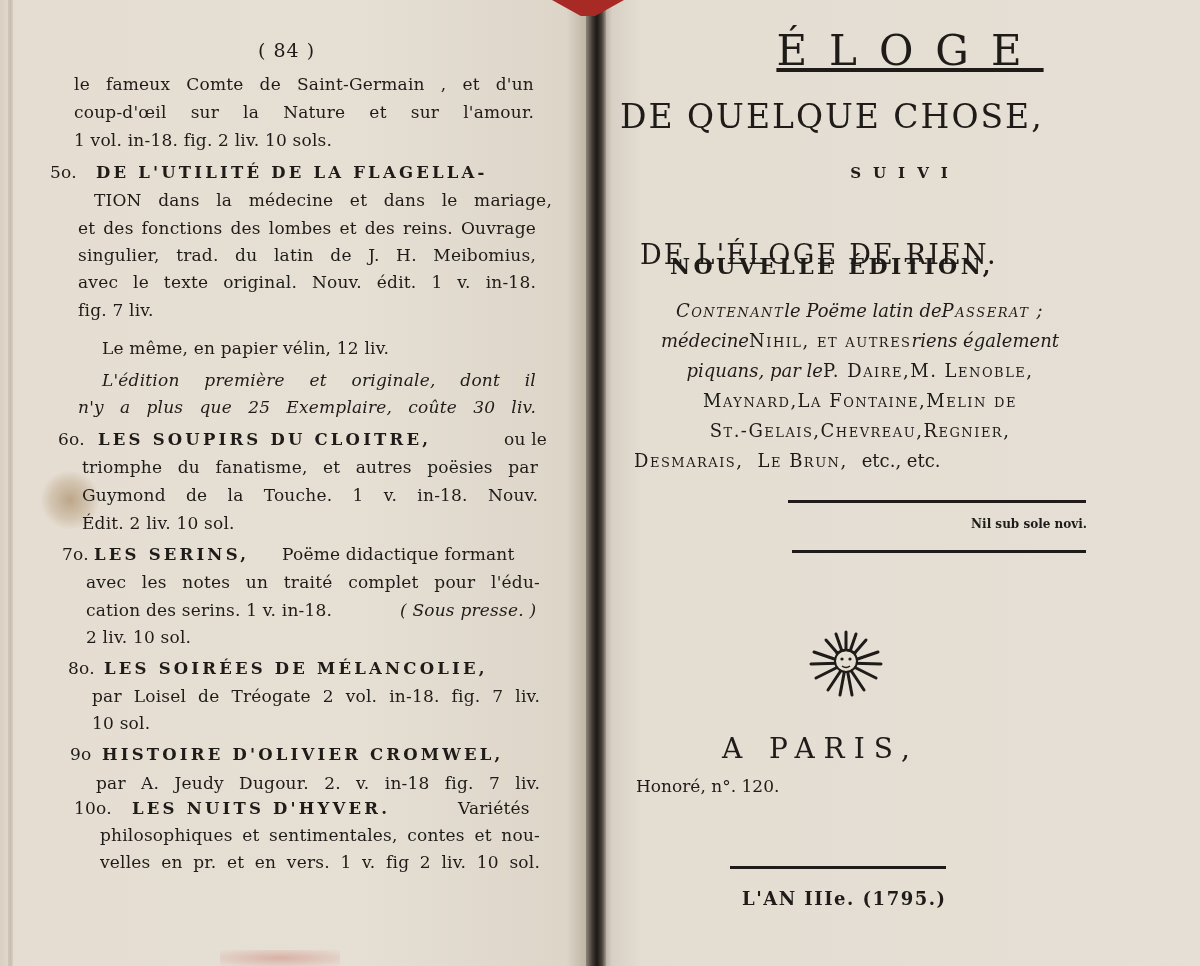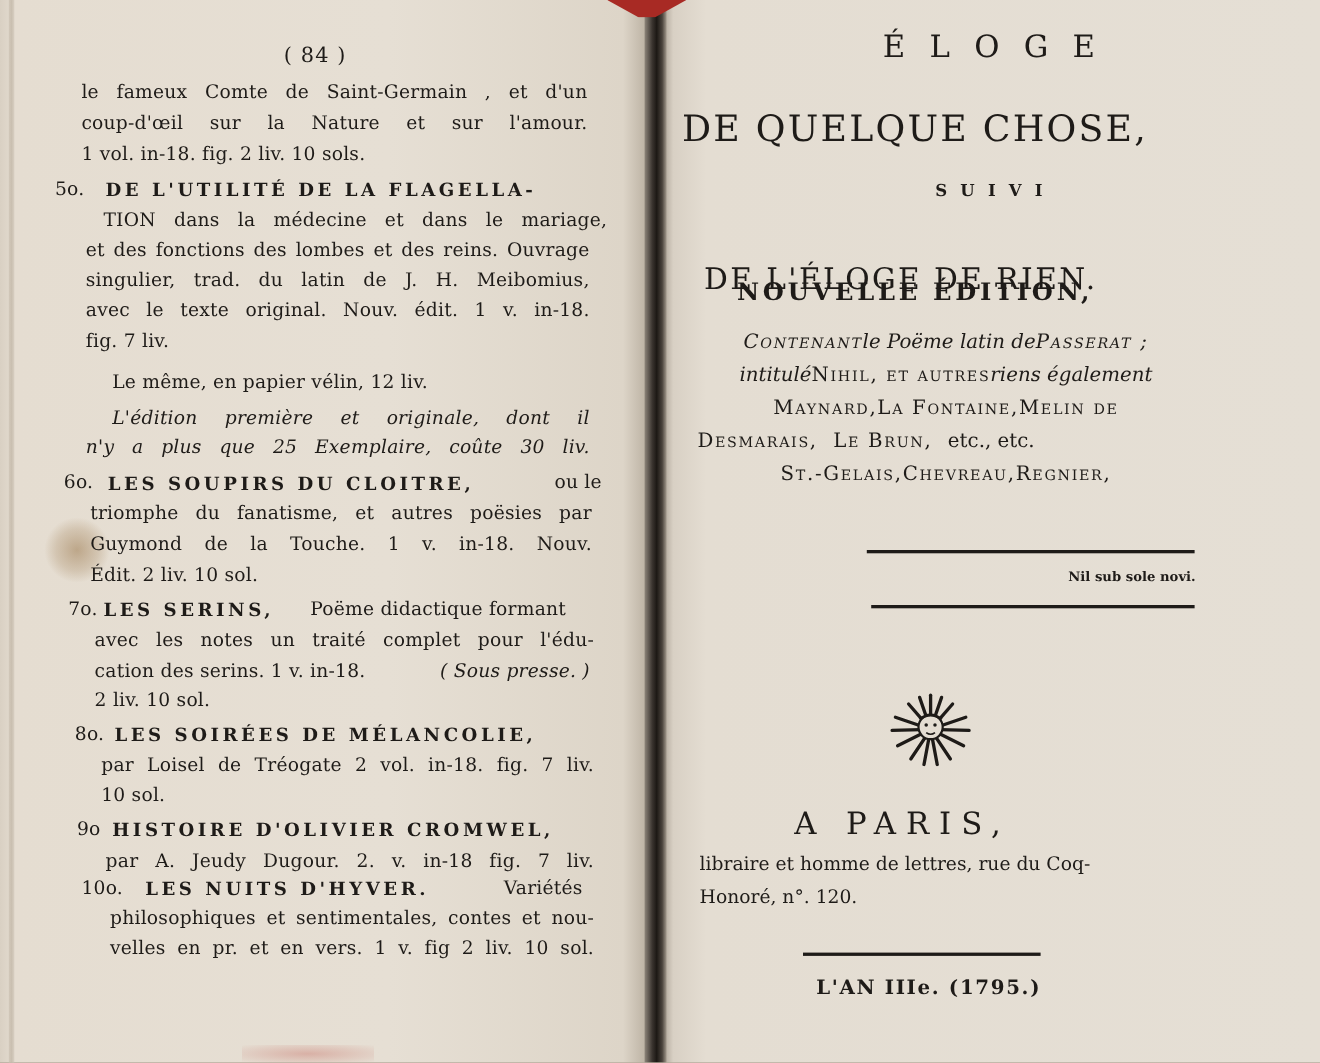--- a/index.html
+++ b/index.html
@@ -49,21 +49,21 @@
   .left-text { position: absolute; left: 0; top: 0; width: 590px; font-size: 17px; line-height: 25.5px; letter-spacing: 0.2px; }
   .line { position: absolute; white-space: nowrap; }
   .pageno { font-size: 19px; letter-spacing: 1px; }
   .caps { font-weight: bold; letter-spacing: 3.2px; font-size: 16.5px; }
   .it { font-style: italic; }
   .just { text-align: justify; text-align-last: justify; white-space: normal; }
 
   
   .right-text { position: absolute; left: 602px; top: 0; width: 598px; }
   .center { position: absolute; left: 0; width: 598px; text-align: center; white-space: nowrap; }
-  .title-main { font-size: 28px; letter-spacing: 22px; font-weight: normal; top: 26px; padding-left: 18px; }
+  .title-main { font-size: 42px; letter-spacing: 22px; font-weight: normal; top: 26px; padding-left: 18px; text-decoration: underline; }
   .title-sub { font-size: 33px; letter-spacing: 2px; top: 97px; left: 18px; width: 470px; text-align: left; }
   .suivi { font-size: 15px; letter-spacing: 12px; font-weight: bold; top: 164px; padding-left: 8px; }
   .title-sub2 { font-size: 27px; letter-spacing: 2.2px; top: 203px; left: 38px; width: 440px; text-align: left; margin-top: 36px; }
   .edition { font-size: 22px; letter-spacing: 3.4px; font-weight: bold; top: 253px; left: 68px; width: 380px; text-align: left; }
 
   .contents { position: absolute; left: 32px; width: 452px; font-size: 18px; line-height: 30px; }
   .contents .row { display: flex; justify-content: center; white-space: nowrap; height: 30px; }
   .sc { font-variant: small-caps; letter-spacing: 1.5px; }
 
   .rule { position: absolute; height: 3px; background: #1e1b18; }
@@ -144,38 +144,43 @@
     <div class="center title-sub2">DE L'ÉLOGE DE RIEN.</div>
     <div class="center edition">NOUVELLE ÉDITION,</div>
 
     <div class="contents" style="top:296px;">
       <div class="row">
         <span class="sc it">Contenant</span>
         <span class="it">le Poëme latin de</span>
         <span class="sc it">Passerat ;</span>
       </div>
       <div class="row">
-        <span class="it">intitulé</span>
+        <span class="it">médecine</span>
         <span class="sc">Nihil, et autres</span>
         <span class="it">riens également</span>
+      </div>
+      <div class="row">
+        <span class="it">piquans, par le</span>
+        <span class="sc">P. Daire,</span>
+        <span class="sc">M. Lenoble,</span>
       </div>
       <div class="row">
         <span class="sc">Maynard,</span>
         <span class="sc">La Fontaine,</span>
         <span class="sc">Melin de</span>
+      </div>
+      <div class="row">
+        <span class="sc">St.-Gelais,</span>
+        <span class="sc">Chevreau,</span>
+        <span class="sc">Regnier,</span>
       </div>
       <div class="row" style="justify-content:flex-start; gap:14px;">
         <span class="sc">Desmarais,</span>
         <span class="sc">Le Brun,</span>
         <span>etc., etc.</span>
-      </div>
-      <div class="row">
-        <span class="sc">St.-Gelais,</span>
-        <span class="sc">Chevreau,</span>
-        <span class="sc">Regnier,</span>
       </div>
     </div>
 
     <div class="rule" style="left:186px; top:500px; width:298px;"></div>
     <div class="motto">Nil sub sole novi.</div>
     <div class="rule" style="left:190px; top:550px; width:294px;"></div>
 
     <svg class="ornament" viewBox="0 0 76 70">
       <g stroke="#1e1b18" stroke-width="3" stroke-linecap="round">
         <line x1="38" y1="35" x2="38" y2="4"></line>
@@ -196,19 +201,18 @@
       </g>
       <circle cx="38" cy="33" r="11" fill="#e4ddd2" stroke="#1e1b18" stroke-width="2"></circle>
       <circle cx="34" cy="31" r="1.6" fill="#1e1b18"></circle>
       <circle cx="42" cy="31" r="1.6" fill="#1e1b18"></circle>
       <path d="M34 38 Q38 41 42 38" stroke="#1e1b18" stroke-width="1.5" fill="none"></path>
       <path d="M28 26 Q38 18 48 26" stroke="#1e1b18" stroke-width="2.5" fill="none"></path>
     </svg>
 
     <div class="center paris">A PARIS,</div>
     <div class="imprint">
-      <div class="r" style="padding-left:16px;">libraire et homme de lettres, rue du Coq-</div>
       <div class="r" style="padding-left:16px;">Honoré, n°. 120.</div>
     </div>
     <div class="rule" style="left:128px; top:866px; width:216px; height:3px;"></div>
     <div class="year">L'AN IIIe. (1795.)</div>
   </div>
 </div>
 
 </body></html>

